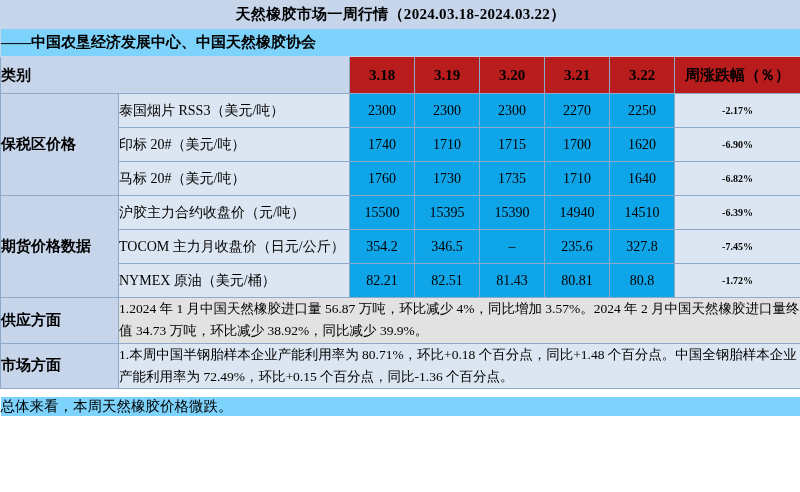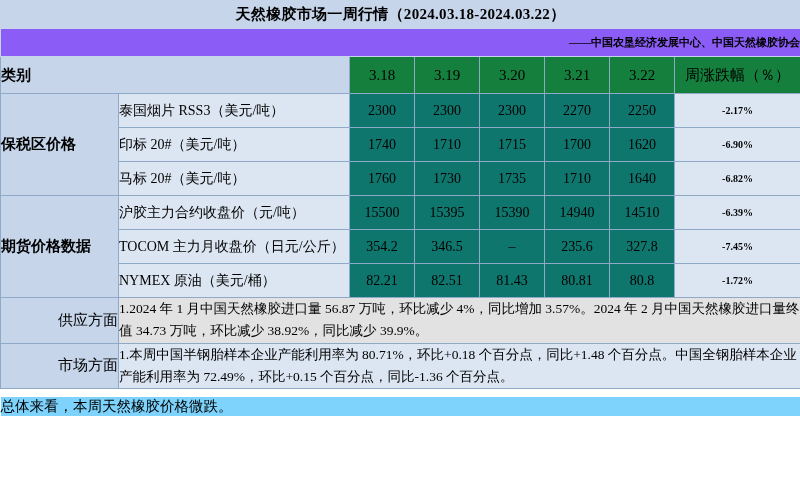--- a/index.html
+++ b/index.html
@@ -34,32 +34,32 @@
   .title-cell {
     background: #c6d5ea;
     text-align: center;
     font-weight: bold;
     font-size: 15px;
     height: 27px;
     letter-spacing: 0.3px;
     border: 1px solid #c6d5ea !important;
   }
   .subtitle-cell {
-    background: #8b5cf6;
-    text-align: right;
-    font-weight: bold;
-    font-size: 11px;
+    background: #7dd3fc;
+    text-align: left;
+    font-weight: bold;
+    font-size: 15px;
     height: 27px;
     border: 1px solid #c6d5ea !important;
   }
   
   .hdr {
-    background: #15803d;
-    text-align: center;
-    font-weight: normal;
+    background: #b91c1c;
+    text-align: center;
+    font-weight: bold;
     font-size: 15px;
     height: 36px;
   }
   .hdr-left {
     background: #c6d5ea;
     font-weight: bold;
     font-size: 15px;
     height: 36px;
     padding-left: 6px;
     text-align: left;
@@ -75,39 +75,39 @@
   
   .rowlabel {
     background: #dce6f2;
     font-size: 14px;
     padding-left: 8px;
     text-align: left;
     height: 33px;
     white-space: nowrap;
   }
   .num {
-    background: #0f766e;
+    background: #0ea5e9;
     font-size: 14px;
     text-align: center;
     height: 33px;
   }
   .chg {
     background: #dce6f2;
     font-size: 10px;
     font-weight: bold;
     text-align: center;
     height: 33px;
   }
   
   .note-label {
     background: #c6d5ea;
-    font-weight: normal;
+    font-weight: bold;
     font-size: 15px;
     padding-left: 6px;
-    text-align: right;
+    text-align: left;
   }
   .note-body {
     background: #e2e2e2;
     font-size: 13.5px;
     line-height: 1.65;
     padding: 6px 10px 6px 8px;
     text-align: left;
     margin-left: 40px;
   }
   .note-body.alt {

